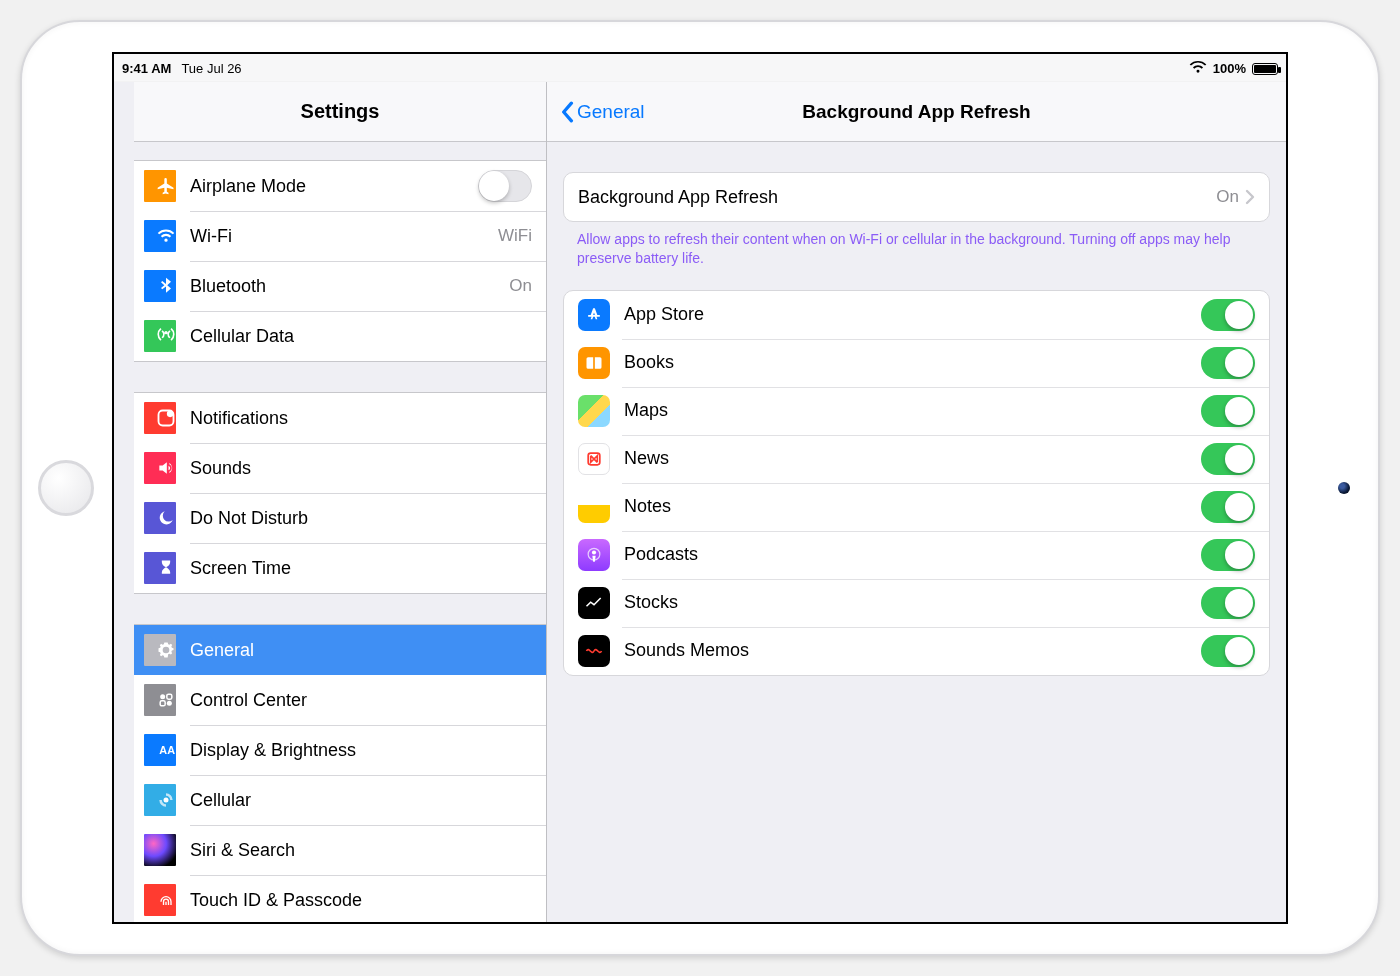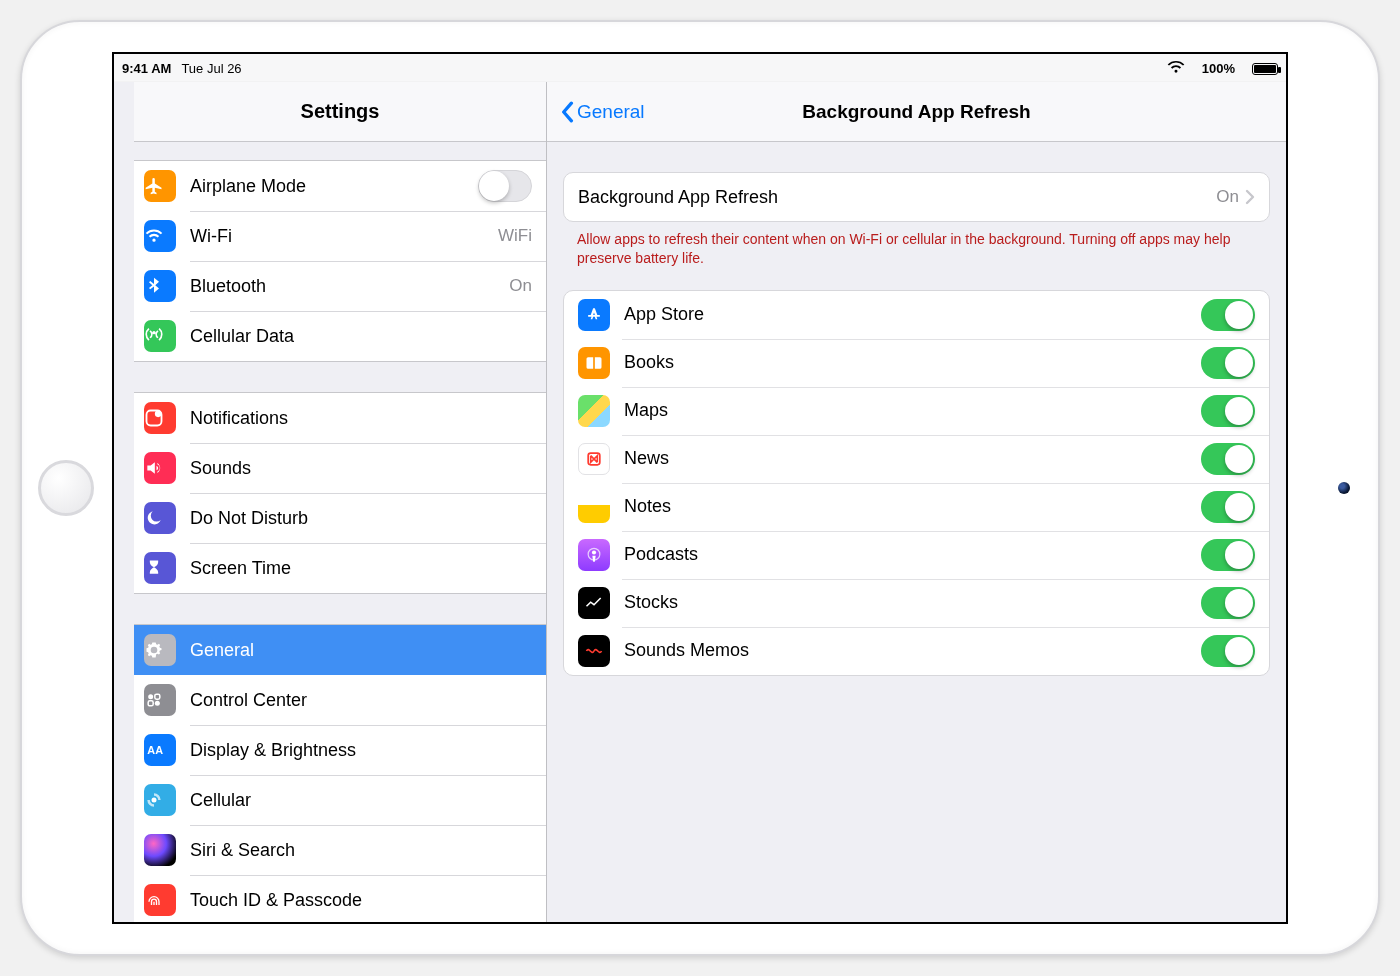--- a/index.html
+++ b/index.html
@@ -57,21 +57,21 @@
     display: flex;
     align-items: center;
     font-size: 13px;
     font-weight: 600;
     padding: 2px 8px 0 8px;
     background: #f7f7f8;
     color:#000;
     border-bottom: 1px solid rgba(0,0,0,0.02);
   }
   .status-left { display:flex; gap:10px; align-items:center; }
-  .status-right { margin-left:auto; display:flex; gap:17px; align-items:center; }
+  .status-right { margin-left:auto; display:flex; gap:6px; align-items:center; }
   .battery {
     width: 26px; height: 12px; border: 1.5px solid #000; border-radius: 3px; position: relative;
   }
   .battery::after { content:""; position:absolute; right:-4px; top:3px; width:3px; height:6px; background:#000; border-radius:1px;}
   .battery .fill { position:absolute; inset:1px; background:#000; border-radius:1px; }
 
   .content { flex:1; display:flex; min-height:0; }
 
   
   .sidebar {
@@ -108,24 +108,24 @@
   }
   .row + .row::before {
     content:"";
     position:absolute; left:56px; right:0; top:0; height:1px; background:#d7d7db;
   }
   .row.selected { background:#3f8ff4; color:#fff; }
   .row.selected + .row::before { display:none; }
   .row .value { margin-left:auto; color:#8e8e93; font-size:17px; }
 
   .app-icon {
-    width: 32px; height: 32px; border-radius: 7px;
+    width: 32px; height: 32px; border-radius: 1px;
     margin-right: 14px;
     flex-shrink:0;
-    display:flex; align-items:center; justify-content:flex-start;
+    display:flex; align-items:center; justify-content:flex-end;
     color:#fff;
   }
   .app-icon svg { width:20px; height:20px; }
 
   
   .mini-toggle {
     margin-left:auto;
     width: 54px; height: 32px; border-radius: 16px;
     background:#e6e6ea; border:1px solid #d5d5d9; position:relative;
   }
@@ -166,21 +166,21 @@
     padding: 6px 14px 6px 14px; font-size:18px; position:relative;
   }
   .card .drow + .drow::before {
     content:""; position:absolute; left:58px; right:0; top:0; height:1px; background:#e1e1e4;
   }
   .drow .value { margin-left:auto; color:#8e8e93; font-size:17px; display:flex; align-items:center; gap:6px;}
   .chevron { color:#c7c7cc; }
   .chevron svg{ width:10px; height:16px; display:block;}
 
   .footer-text {
-    font-size:14px; color:#b91c1c; padding: 8px 14px 0 14px; line-height:1.35;
+    font-size:14px; color:#8b5cf6; padding: 8px 14px 0 14px; line-height:1.35;
   }
 
   .dicon {
     width:32px; height:32px; border-radius:7px; margin-right:14px; flex-shrink:0;
     display:flex; align-items:center; justify-content:center; color:#fff;
   }
   .dicon svg { width:20px;height:20px;}
 
   .toggle {
     margin-left:auto;

